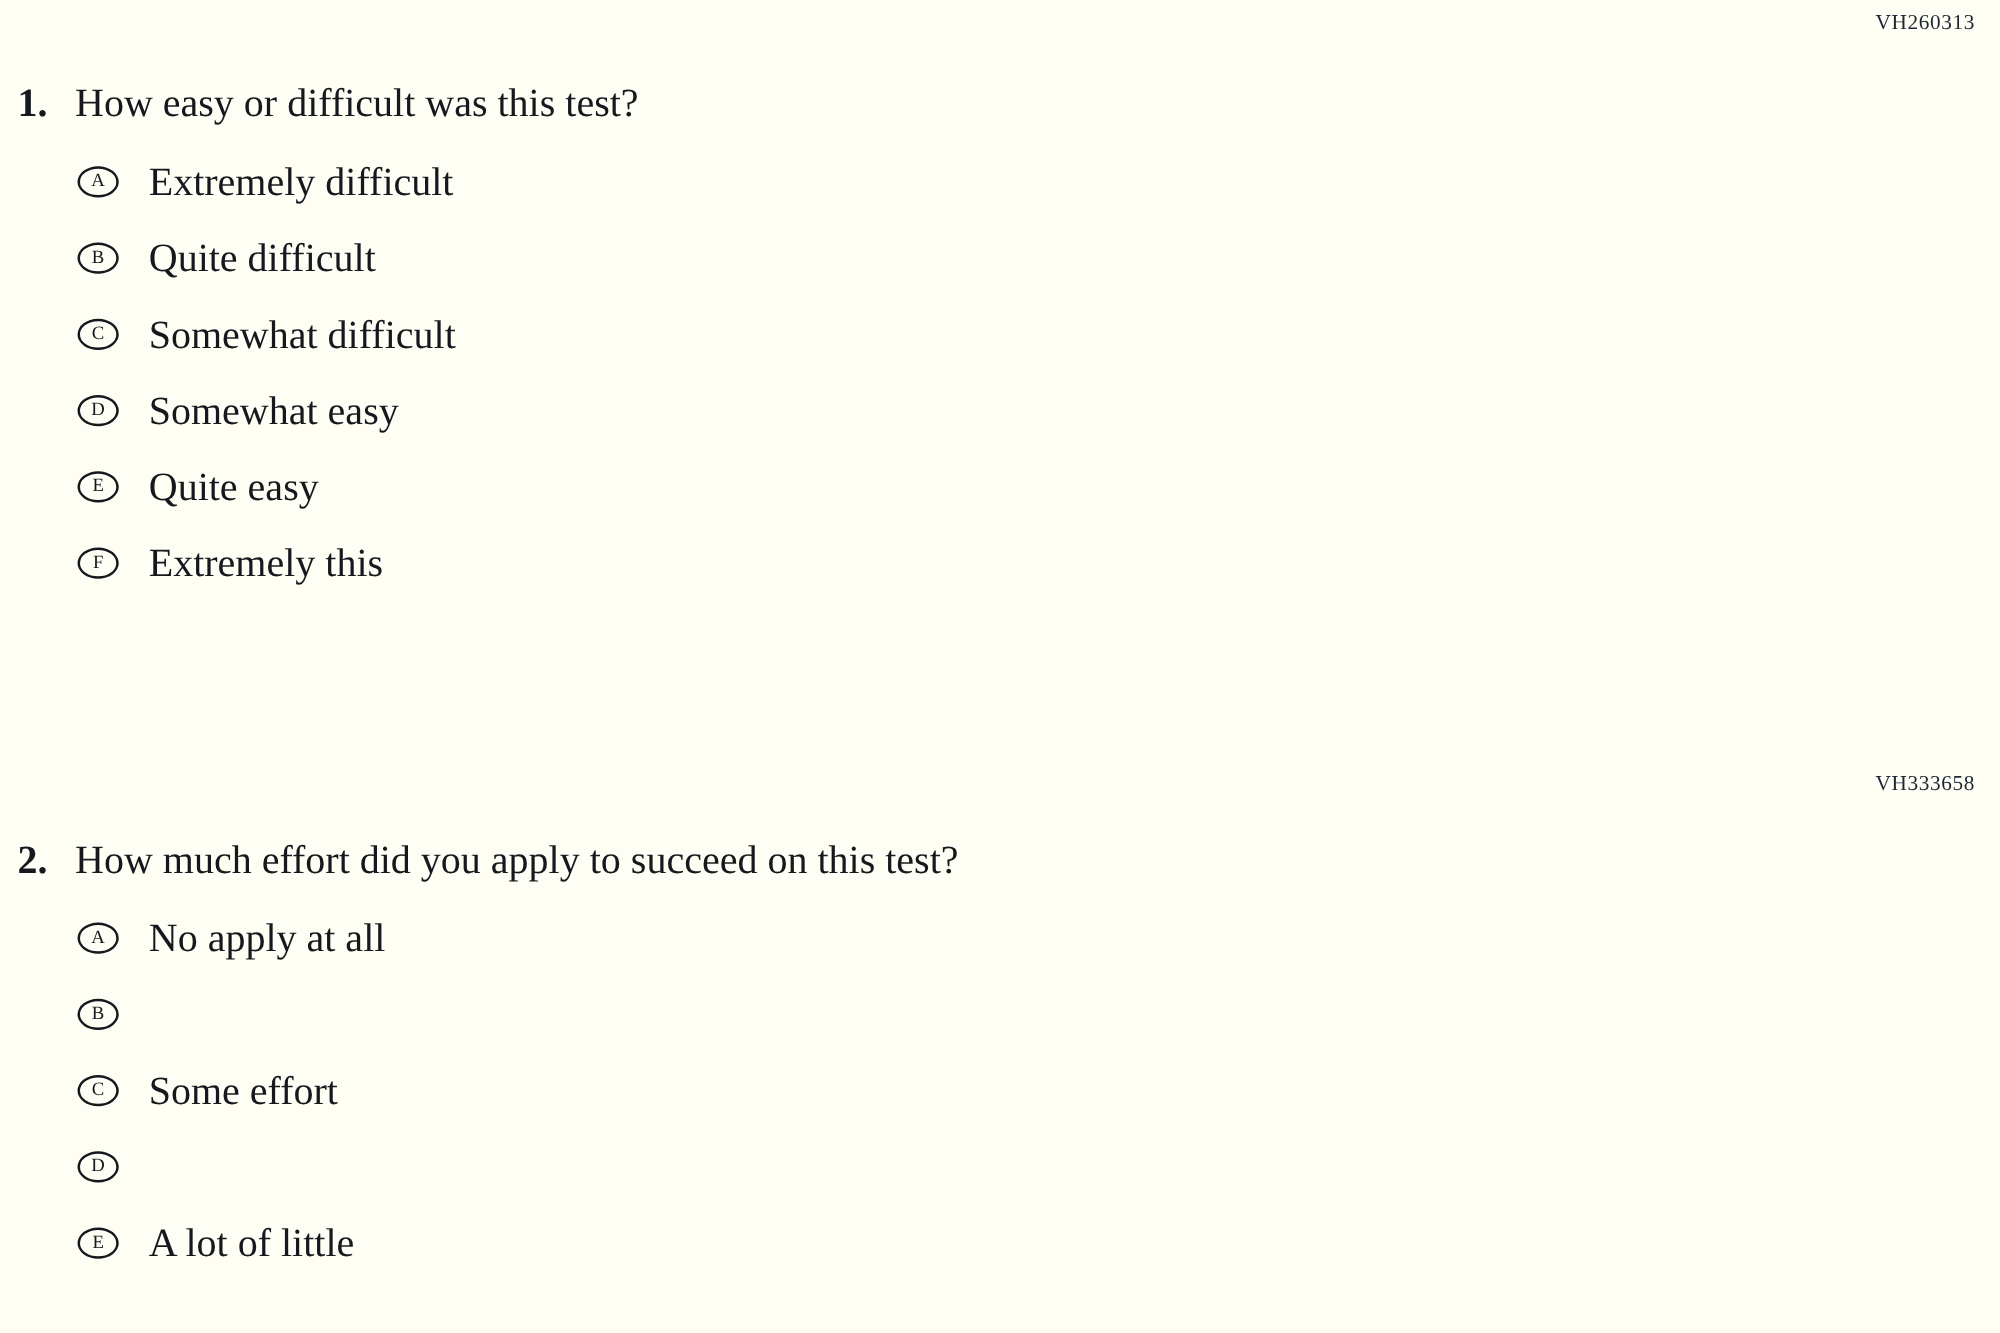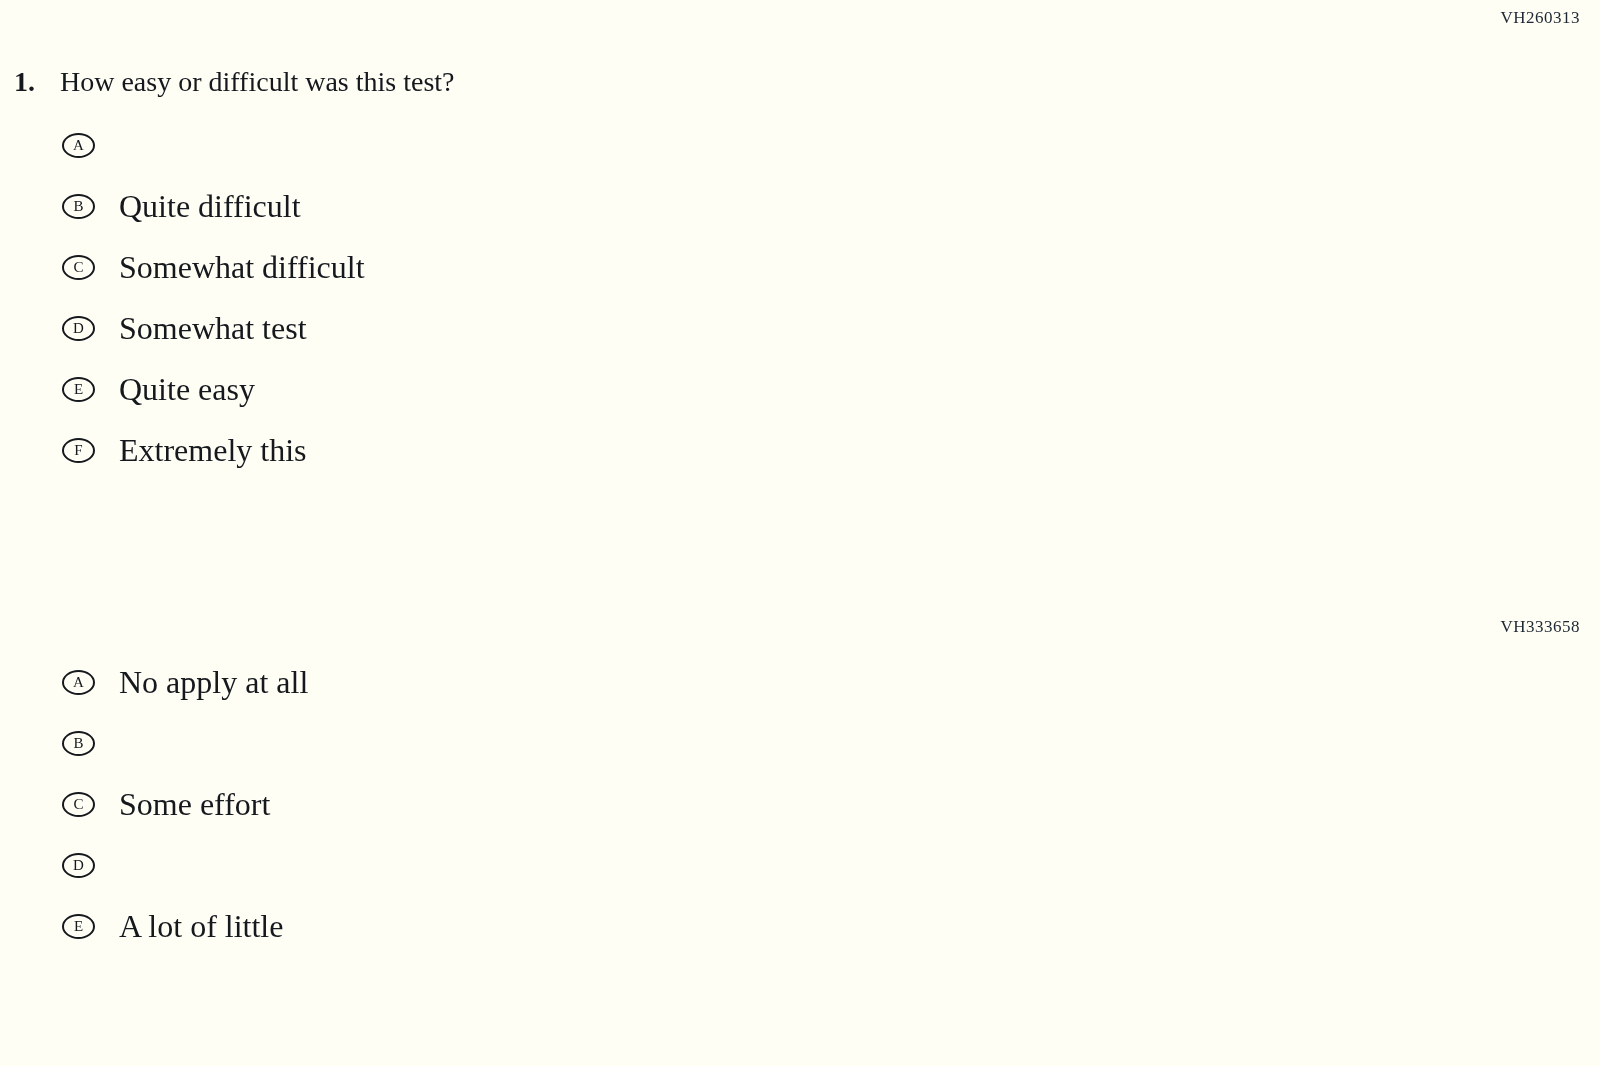--- a/index.html
+++ b/index.html
@@ -15,21 +15,21 @@
   .item-code {
     text-align: right;
     padding-right: 20px;
     font-size: 17px;
     line-height: 20px;
     color: #1d2733;
     letter-spacing: 0.5px;
   }
   .q-row {
     margin: 36px 0 0 14px;
-    font-size: 28px;
+    font-size: 32px;
     line-height: 36px;
     font-family: Liberation Serif, serif;
   }
   .q-num {
     display: inline-block;
     width: 46px;
     font-weight: bold;
   }
   .options { margin-top: 26px; }
   .opt {
@@ -67,46 +67,50 @@
 <div class="page">
 
   <section>
     <div class="item-code">VH260313</div>
     <div class="q-row">
       <span class="q-num">1.</span><span class="q-text">How easy or difficult was this test?</span>
     </div>
     <div class="options">
       <div class="opt">
         <span class="bubble">A</span>
+        <span class="opt-label">Extremely difficult</span>
       </div>
       <div class="opt">
         <span class="bubble">B</span>
         <span class="opt-label">Quite difficult</span>
       </div>
       <div class="opt">
         <span class="bubble">C</span>
         <span class="opt-label">Somewhat difficult</span>
       </div>
       <div class="opt">
         <span class="bubble">D</span>
-        <span class="opt-label">Somewhat test</span>
+        <span class="opt-label">Somewhat easy</span>
       </div>
       <div class="opt">
         <span class="bubble">E</span>
         <span class="opt-label">Quite easy</span>
       </div>
       <div class="opt">
         <span class="bubble">F</span>
         <span class="opt-label">Extremely this</span>
       </div>
     </div>
   </section>
 
   <section class="block-2">
     <div class="item-code">VH333658</div>
+    <div class="q-row q2-title">
+      <span class="q-num">2.</span><span class="q-text">How much effort did you apply to succeed on this test?</span>
+    </div>
     <div class="options">
       <div class="opt">
         <span class="bubble">A</span>
         <span class="opt-label">No apply at all</span>
       </div>
       <div class="opt">
         <span class="bubble">B</span>
       </div>
       <div class="opt">
         <span class="bubble">C</span>

